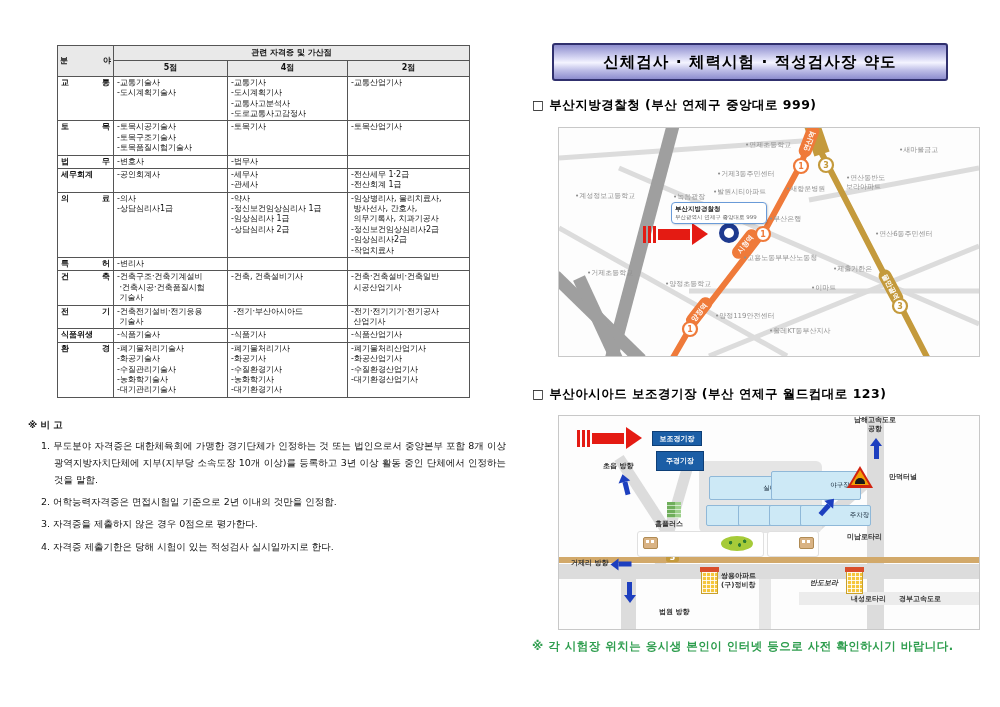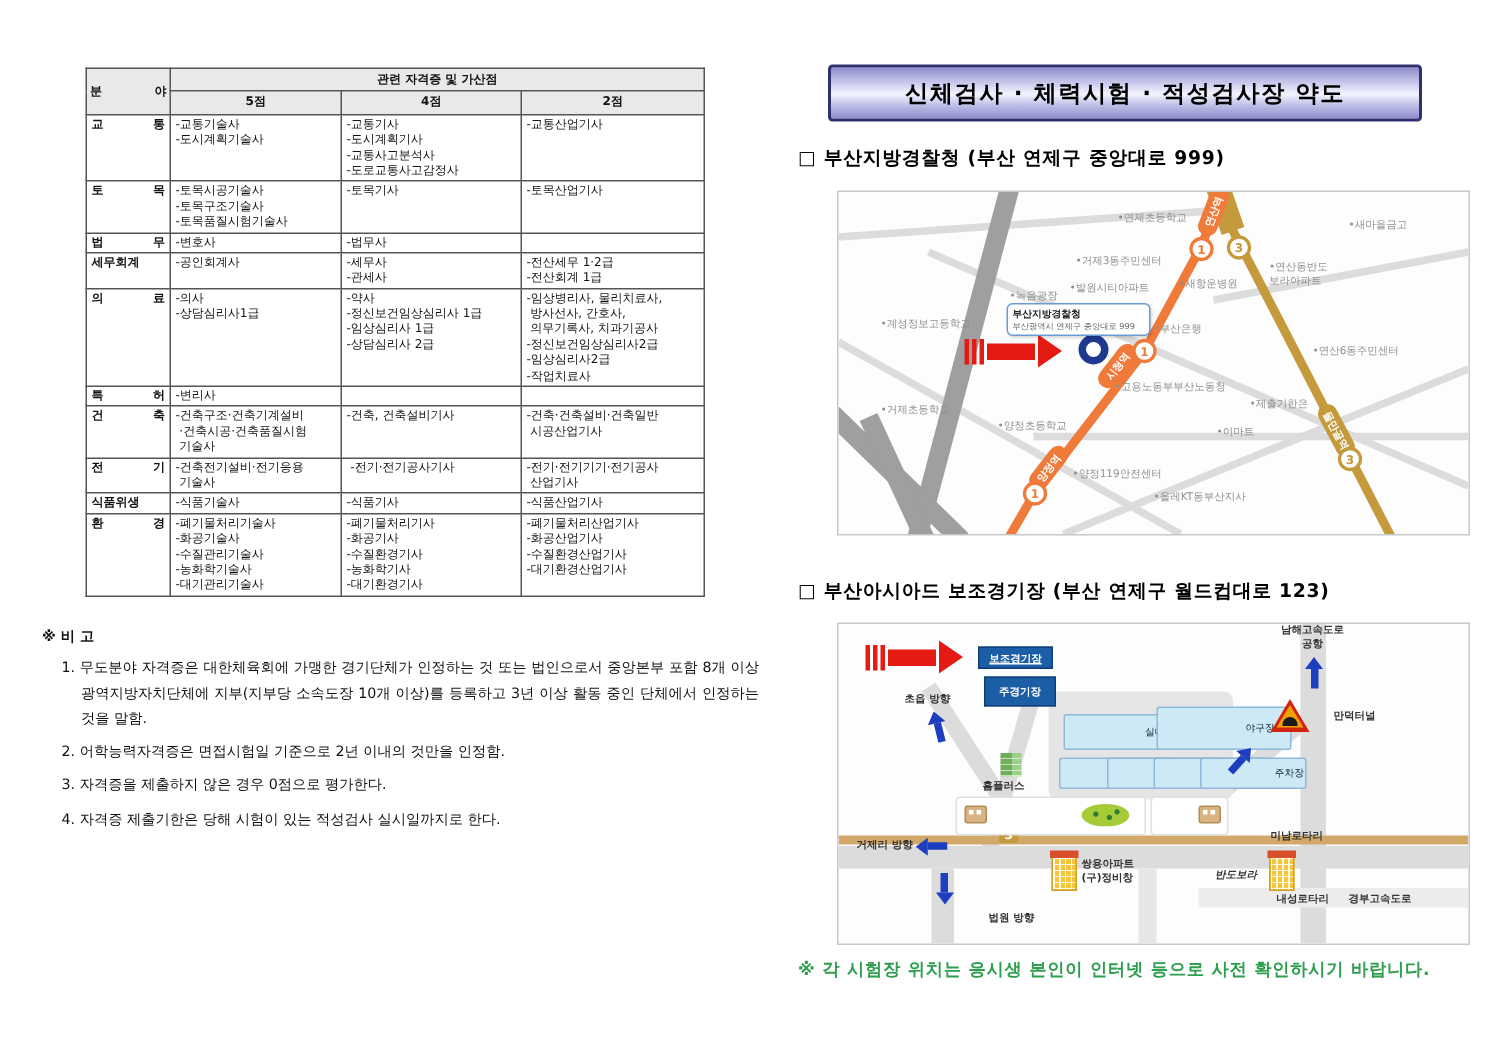--- a/index.html
+++ b/index.html
@@ -155,21 +155,21 @@
  ·건축시공·건축품질시험
  기술사</td>
         <td>-건축, 건축설비기사</td>
         <td>-건축·건축설비·건축일반
  시공산업기사</td>
       </tr>
   <tr>
         <td class="field">전 기</td>
         <td>-건축전기설비·전기응용
  기술사</td>
-        <td> -전기·전기공사기사</td>
+        <td> -전기·부산아시아드</td>
         <td>-전기·전기기기·전기공사
  산업기사</td>
       </tr>
   <tr>
         <td class="field">식품위생</td>
         <td>-식품기술사</td>
         <td>-식품기사</td>
         <td>-식품산업기사</td>
       </tr>
   <tr>
@@ -266,21 +266,21 @@
       <circle cx="341" cy="178" r="7" fill="#fff" stroke="#C49A3C" stroke-width="2.2"></circle>
       <text x="341" y="181" text-anchor="middle" font-size="8" font-weight="bold" fill="#C49A3C">3</text>
     </g>
   </svg>
 
   <div class="mlabel" style="left:340px;top:18px;">•새마을금고</div>
   <div class="mlabel" style="left:186px;top:13px;">•연제초등학교</div>
   <div class="mlabel" style="left:158px;top:42px;">•거제3동주민센터</div>
   <div class="mlabel" style="left:154px;top:60px;">•발원시티아파트</div>
   <div class="mlabel" style="left:227px;top:57px;">•새항운병원</div>
-  <div class="mlabel" style="left:28px;top:64px;margin-top:20px;">•계성정보고등학교</div>
+  <div class="mlabel" style="left:16px;top:64px;">•계성정보고등학교</div>
   <div class="mlabel" style="left:114px;top:65px;">•녹음광장</div>
   <div class="mlabel" style="left:287px;top:46px;">•연산동반도
 보라아파트</div>
   <div class="mlabel" style="left:210px;top:87px;">•부산은행</div>
   <div class="mlabel" style="left:316px;top:102px;">•연산6동주민센터</div>
   <div class="mlabel" style="left:184px;top:126px;">•고용노동부부산노동청</div>
   <div class="mlabel" style="left:274px;top:137px;">•제출기한은</div>
   <div class="mlabel" style="left:28px;top:141px;">•거제초등학교</div>
   <div class="mlabel" style="left:106px;top:152px;">•양정초등학교</div>
   <div class="mlabel" style="left:252px;top:156px;">•이마트</div>
@@ -320,21 +320,21 @@
       <rect x="107" y="134" width="13" height="12" rx="2.5" fill="#C49A3C"></rect>
       <text x="113.5" y="143.5" text-anchor="middle" font-size="8" font-weight="bold" fill="#fff">3</text>
     </g>
 
     <rect x="140" y="45" width="123" height="72" rx="6" fill="#e5e5e5"></rect>
   </svg>
 
   <div class="white-strip" style="left:78px;top:115px;width:125px;height:24px;"></div>
   <div class="white-strip" style="left:208px;top:115px;width:50px;height:24px;"></div>
 
-  <div class="blue-box" style="left:93px;top:15px;width:48px;height:13px;text-decoration:underline;">보조경기장</div>
+  <div class="blue-box" style="left:93px;top:15px;width:48px;height:13px;">보조경기장</div>
   <div class="blue-box" style="left:97px;top:35px;width:46px;height:18px;">주경기장</div>
   <div class="red-arrow" style="left:18px;top:11px;">
     <i class="s"></i>
       <i class="s"></i>
       <i class="s"></i>
       <span class="body"></span>
       <span class="head"></span>
   </div>
 
   <div class="fac" style="left:150px;top:60px;width:43px;height:22px;">실내체육관</div>
@@ -379,21 +379,21 @@
       <span class="sh"></span>
     </div>
 
   <div class="warn" style="left:288px;top:50px;">
       <span class="in"></span>
       <span class="dome"></span>
     </div>
   <div class="m2label" style="left:330px;top:57px;">만덕터널</div>
   <div class="bldg-g" style="left:108px;top:86px;"></div>
   <div class="m2label" style="left:96px;top:104px;">홈플러스</div>
-  <div class="m2label" style="left:288px;top:137px;">미남로타리</div>
+  <div class="m2label" style="left:288px;top:117px;">미남로타리</div>
   <div class="bldg-y" style="left:142px;top:155px;"></div>
   <div class="m2label" style="left:162px;top:156px;">쌍용아파트
 (구)정비창</div>
   <div class="m2label" style="left:251px;top:163px;font-style:italic;">반도보라</div>
   <div class="bldg-y" style="left:287px;top:155px;"></div>
   <div class="m2label" style="left:292px;top:179px;">내성로타리</div>
   <div class="m2label" style="left:340px;top:179px;">경부고속도로</div>
 </div>
 
 <div class="footer-note">※ 각 시험장 위치는 응시생 본인이 인터넷 등으로 사전 확인하시기 바랍니다.</div>

